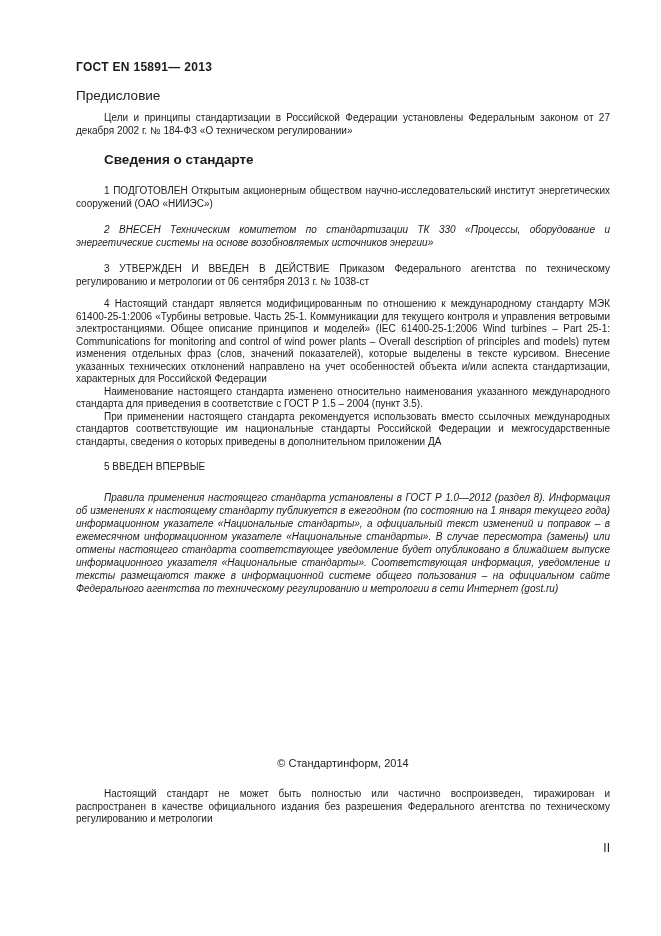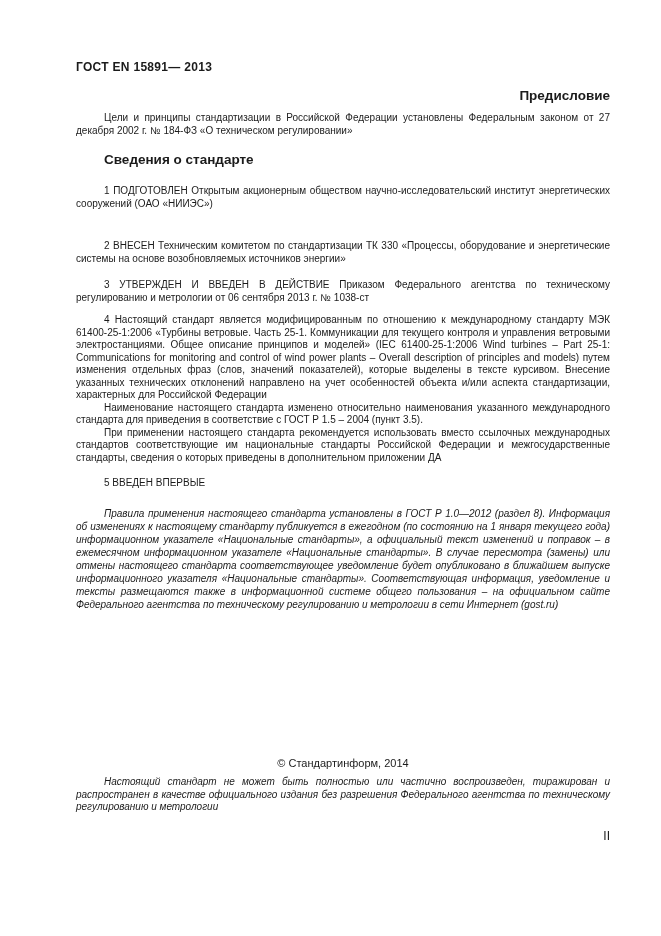--- a/index.html
+++ b/index.html
@@ -25,39 +25,39 @@
     margin-top: 61px;
     font-size: 12px;
     line-height: 13px;
     font-weight: bold;
     letter-spacing: 0.3px;
   }
   .doc-title {
     margin-top: 14px;
     font-size: 13.5px;
     line-height: 15px;
-    font-weight: bold;
-    text-align: right;
+    font-weight: normal;
+    text-align: left;
   }
   .para {
     font-size: 10px;
     line-height: 12.5px;
     text-align: justify;
     text-indent: 28px;
   }
   .intro { margin-top: 9px; }
   .section-heading {
     margin-top: 15px;
     font-size: 13.5px;
     line-height: 16px;
     font-weight: bold;
     text-indent: 28px;
   }
   .item1 { margin-top: 17px; }
-  .item2 { margin-top: 30px; }
+  .item2 { margin-top: 14px; font-style: italic; }
   .item3 { margin-top: 14px; }
   .item4 { margin-top: 10px; }
   .item4b, .item4c { margin-top: 0; }
   .item5 { margin-top: 13px; }
   .rules-note {
     margin-top: 17px;
     font-style: italic;
     line-height: 13px;
   }
   .bottom-area {
@@ -65,22 +65,21 @@
     left: 76px;
     top: 757px;
     width: 534px;
   }
   .copyright {
     font-size: 11px;
     line-height: 13px;
     text-align: center;
   }
   .footer-note {
-    margin-top: 6px;
-    font-style: italic;
+    margin-top: 18px;
   }
   .page-number {
     margin-top: 16px;
     font-size: 12px;
     line-height: 13px;
     text-align: right;
   }
 </style>
 </head>
 <body>

